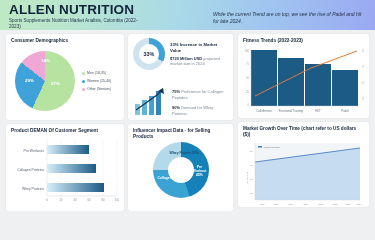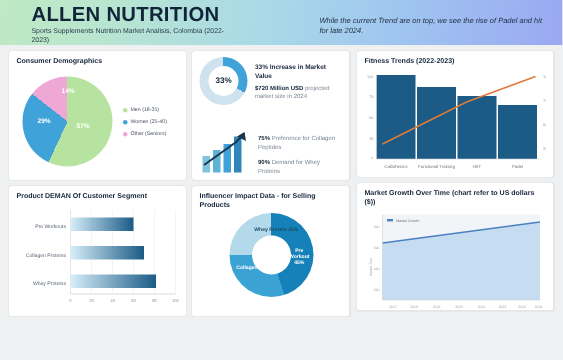--- a/index.html
+++ b/index.html
@@ -6,21 +6,21 @@
   html, body { width: 375px; height: 211px; }
   body {
     font-family: "Liberation Sans", sans-serif;
     background: #eef0f2;
     overflow: hidden;
     position: relative;
   }
   .header {
     height: 30px;
     background: linear-gradient(100deg, #bfe9c4 0%, #b9e6cf 18%, #a9d9e8 48%, #9fc4f0 72%, #9aa8f2 100%);
-    padding: 3px 9px 0 21px;
+    padding: 3px 9px 0 9px;
     position: relative;
   }
   .brand-title {
     font-size: 13.5px;
     font-weight: bold;
     color: #11243a;
     letter-spacing: 0.2px;
     line-height: 14px;
   }
   .brand-sub {

